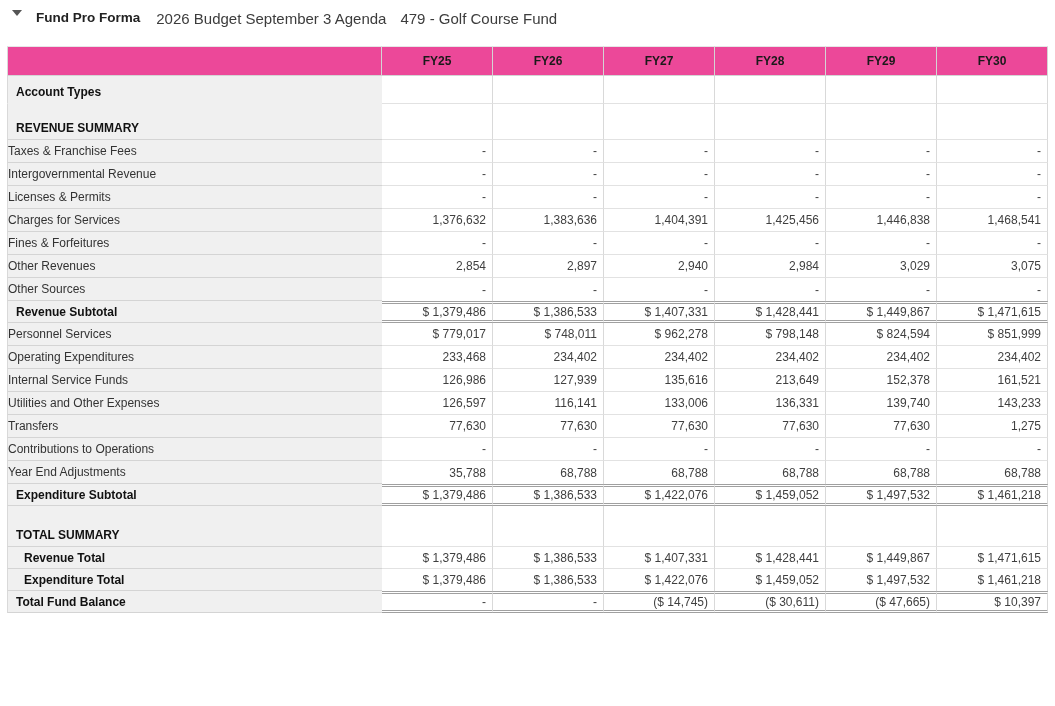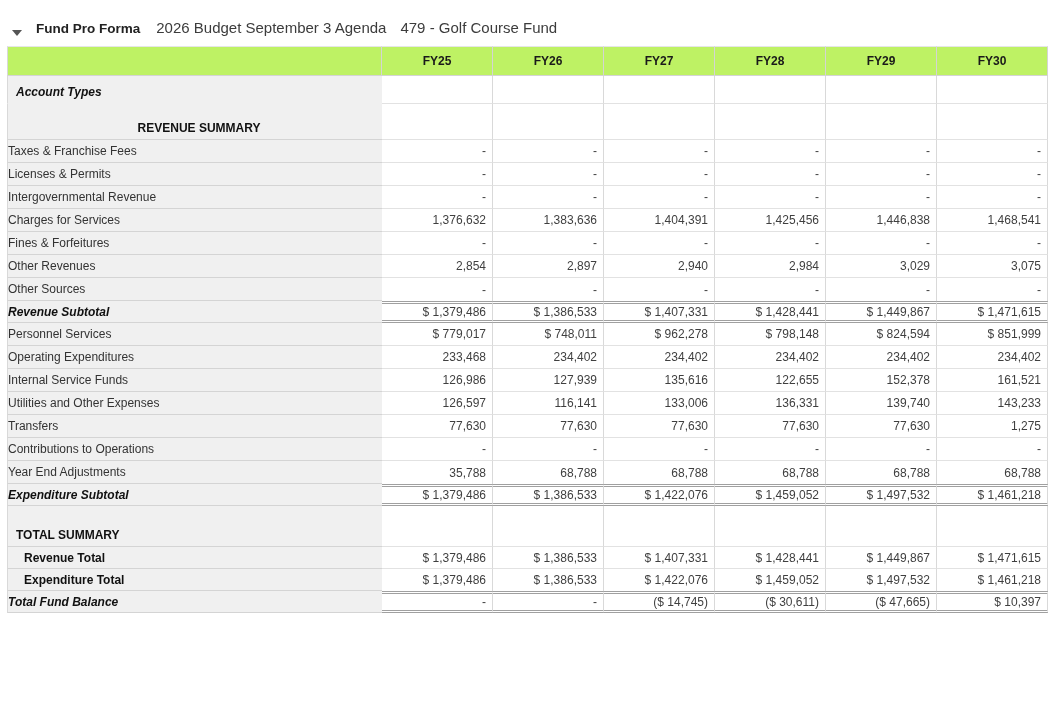--- a/index.html
+++ b/index.html
@@ -3,38 +3,38 @@
 <meta charset="utf-8">
 <style>
   html,body{margin:0;padding:0;}
   body{
     width:1055px;height:706px;background:#ffffff;overflow:hidden;
     font-family:"Liberation Sans", sans-serif;
     -webkit-font-smoothing:antialiased;
   }
   
   .titlebar{
-    display:flex;align-items:flex-end;
+    display:flex;align-items:flex-start;
     padding:10px 0 0 10px;height:36px;box-sizing:border-box;
   }
   .tri{
     width:0;height:0;
     border-left:5px solid transparent;border-right:5px solid transparent;
     border-top:6px solid #555;
     margin:0 14px 0 2px;cursor:pointer;flex:none;
   }
   .title-main{font-weight:bold;font-size:13.5px;color:#222;margin-right:16px;white-space:nowrap;}
   .title-sub{font-size:15px;color:#3c3c3c;margin-right:14px;white-space:nowrap;}
   
   table.grid{
     border-collapse:separate;border-spacing:0;table-layout:fixed;
     margin:10px 0 0 7px;width:1041px;font-size:12px;
   }
   .grid th{
-    background:#bef264;font-weight:bold;color:#1a1a1a;
+    background:#ec4899;font-weight:bold;color:#1a1a1a;
     height:28px;text-align:center;
     border-top:1px solid #e6e6e6;
     border-bottom:1px solid #d4d4d4;
     border-right:1px solid #d4d4d4;
     padding:0;
   }
   .grid th.lblh{border-left:1px solid #d9d9d9;}
   .grid td{padding:0;vertical-align:middle;box-sizing:border-box;}
   .grid td.lbl{
     background:#f0f0f0;color:#333;
@@ -45,29 +45,29 @@
   .grid td.val{
     background:#fff;text-align:right;padding-right:6px;color:#3f3f3f;
     border-bottom:1px solid #e2e2e2;
     border-right:1px solid #d9d9d9;
     white-space:nowrap;
   }
   
   .r-detail td{height:23px;}
   .r-section-sm td, .r-section-md td, .r-section-lg td{vertical-align:bottom;}
   .r-section-sm td{height:28px;}
-  .r-section-md td{height:36px;text-align:center;}
+  .r-section-md td{height:36px;}
   .r-section-lg td{height:41px;}
   .r-section-sm td.lbl, .r-section-md td.lbl, .r-section-lg td.lbl{
     font-weight:bold;color:#111;padding-left:8px;padding-bottom:4px;
   }
-  .r-section-sm td.lbl{border-bottom-color:#f0f0f0;font-style:italic;} 
+  .r-section-sm td.lbl{border-bottom-color:#f0f0f0;} 
   .r-subtotal td, .r-grand td, .r-total td{height:22px;}
   .r-subtotal td.lbl, .r-grand td.lbl, .r-total td.lbl{font-weight:bold;color:#111;}
-  .r-subtotal td.lbl, .r-grand td.lbl{padding-left:0;font-style:italic;}
+  .r-subtotal td.lbl, .r-grand td.lbl{padding-left:8px;}
   .r-total td.lbl{padding-left:16px;}
   .r-subtotal td.val, .r-grand td.val{
     border-top:3px double #a0a0a0;
     border-bottom:3px double #a0a0a0;
   }
   tr.before-double td.val{border-bottom:none;}
 </style>
 </head>
 <body>
 
@@ -123,30 +123,30 @@
       <tr class="r-detail">
         <td class="lbl">Taxes &amp; Franchise Fees</td>
         <td class="val">-</td>
         <td class="val">-</td>
         <td class="val">-</td>
         <td class="val">-</td>
         <td class="val">-</td>
         <td class="val">-</td>
       </tr>
       <tr class="r-detail">
+        <td class="lbl">Intergovernmental Revenue</td>
+        <td class="val">-</td>
+        <td class="val">-</td>
+        <td class="val">-</td>
+        <td class="val">-</td>
+        <td class="val">-</td>
+        <td class="val">-</td>
+      </tr>
+      <tr class="r-detail">
         <td class="lbl">Licenses &amp; Permits</td>
-        <td class="val">-</td>
-        <td class="val">-</td>
-        <td class="val">-</td>
-        <td class="val">-</td>
-        <td class="val">-</td>
-        <td class="val">-</td>
-      </tr>
-      <tr class="r-detail">
-        <td class="lbl">Intergovernmental Revenue</td>
         <td class="val">-</td>
         <td class="val">-</td>
         <td class="val">-</td>
         <td class="val">-</td>
         <td class="val">-</td>
         <td class="val">-</td>
       </tr>
       <tr class="r-detail">
         <td class="lbl">Charges for Services</td>
         <td class="val">1,376,632</td>
@@ -208,21 +208,21 @@
         <td class="val">234,402</td>
         <td class="val">234,402</td>
         <td class="val">234,402</td>
         <td class="val">234,402</td>
       </tr>
       <tr class="r-detail">
         <td class="lbl">Internal Service Funds</td>
         <td class="val">126,986</td>
         <td class="val">127,939</td>
         <td class="val">135,616</td>
-        <td class="val">122,655</td>
+        <td class="val">213,649</td>
         <td class="val">152,378</td>
         <td class="val">161,521</td>
       </tr>
       <tr class="r-detail">
         <td class="lbl">Utilities and Other Expenses</td>
         <td class="val">126,597</td>
         <td class="val">116,141</td>
         <td class="val">133,006</td>
         <td class="val">136,331</td>
         <td class="val">139,740</td>

